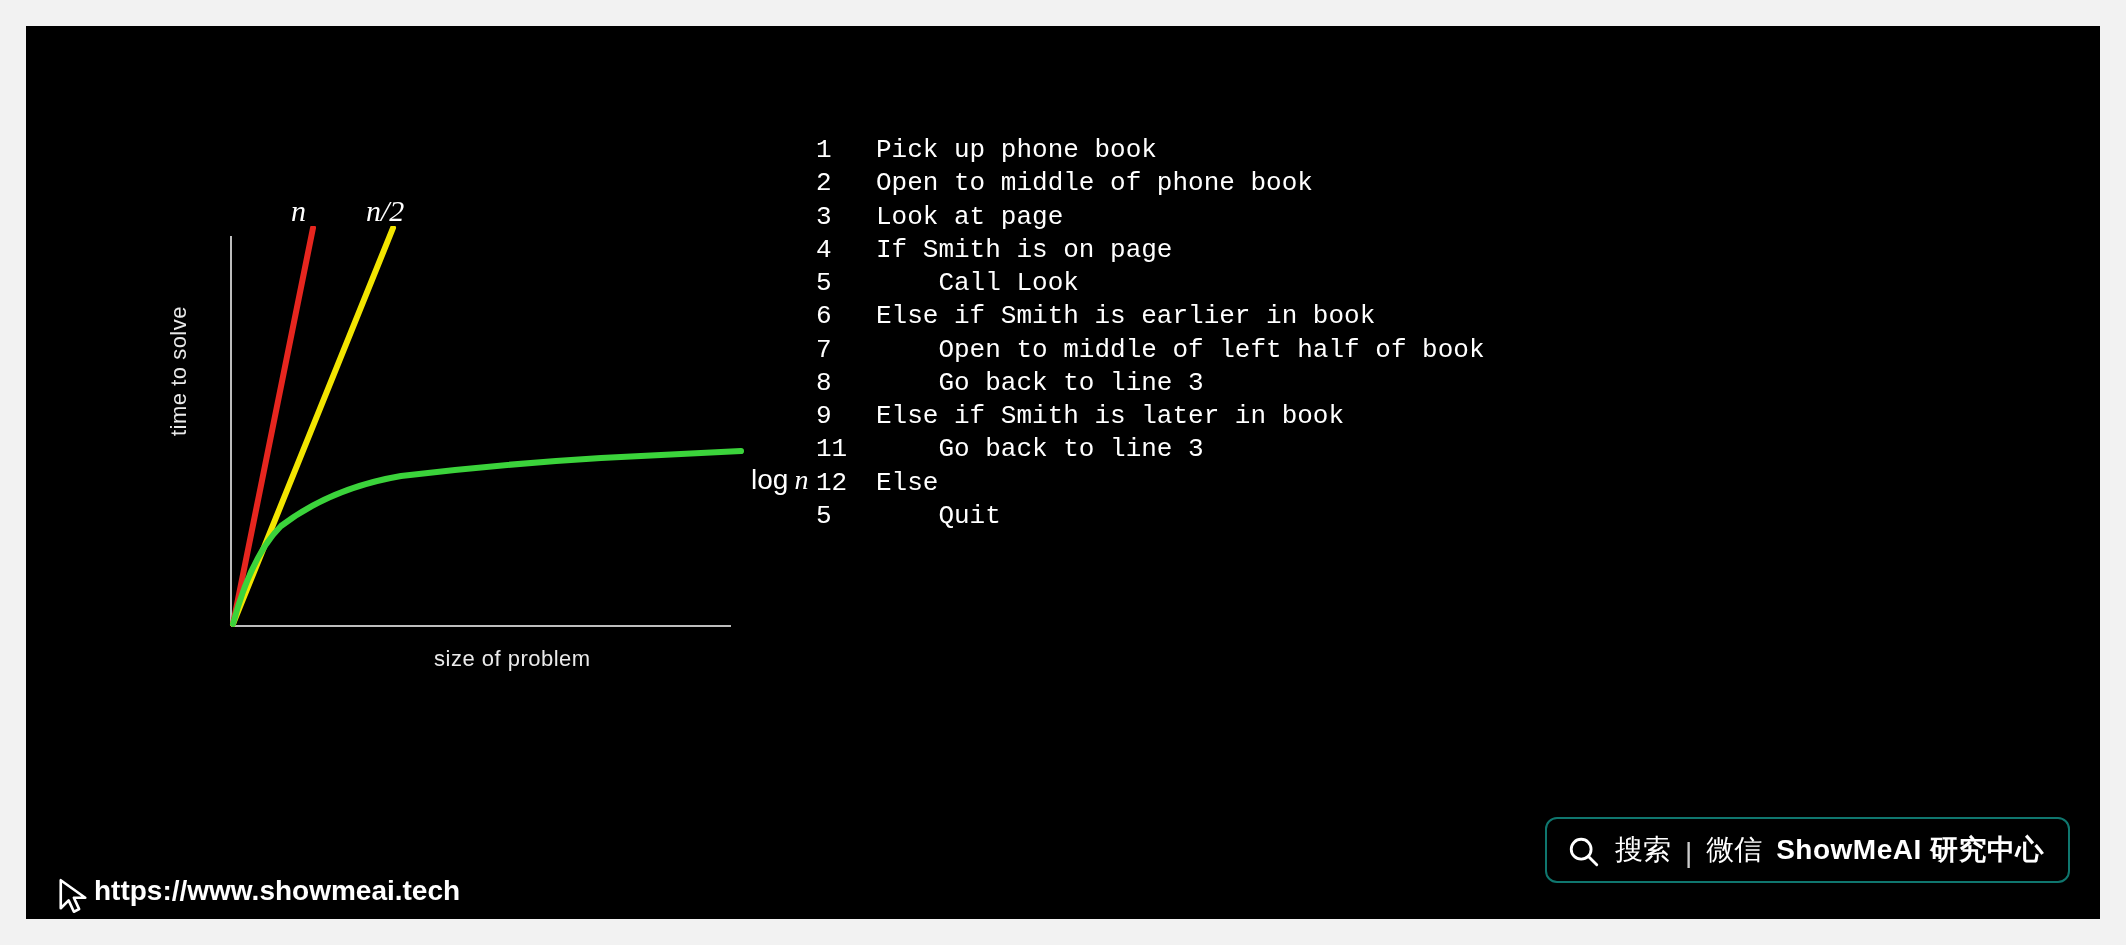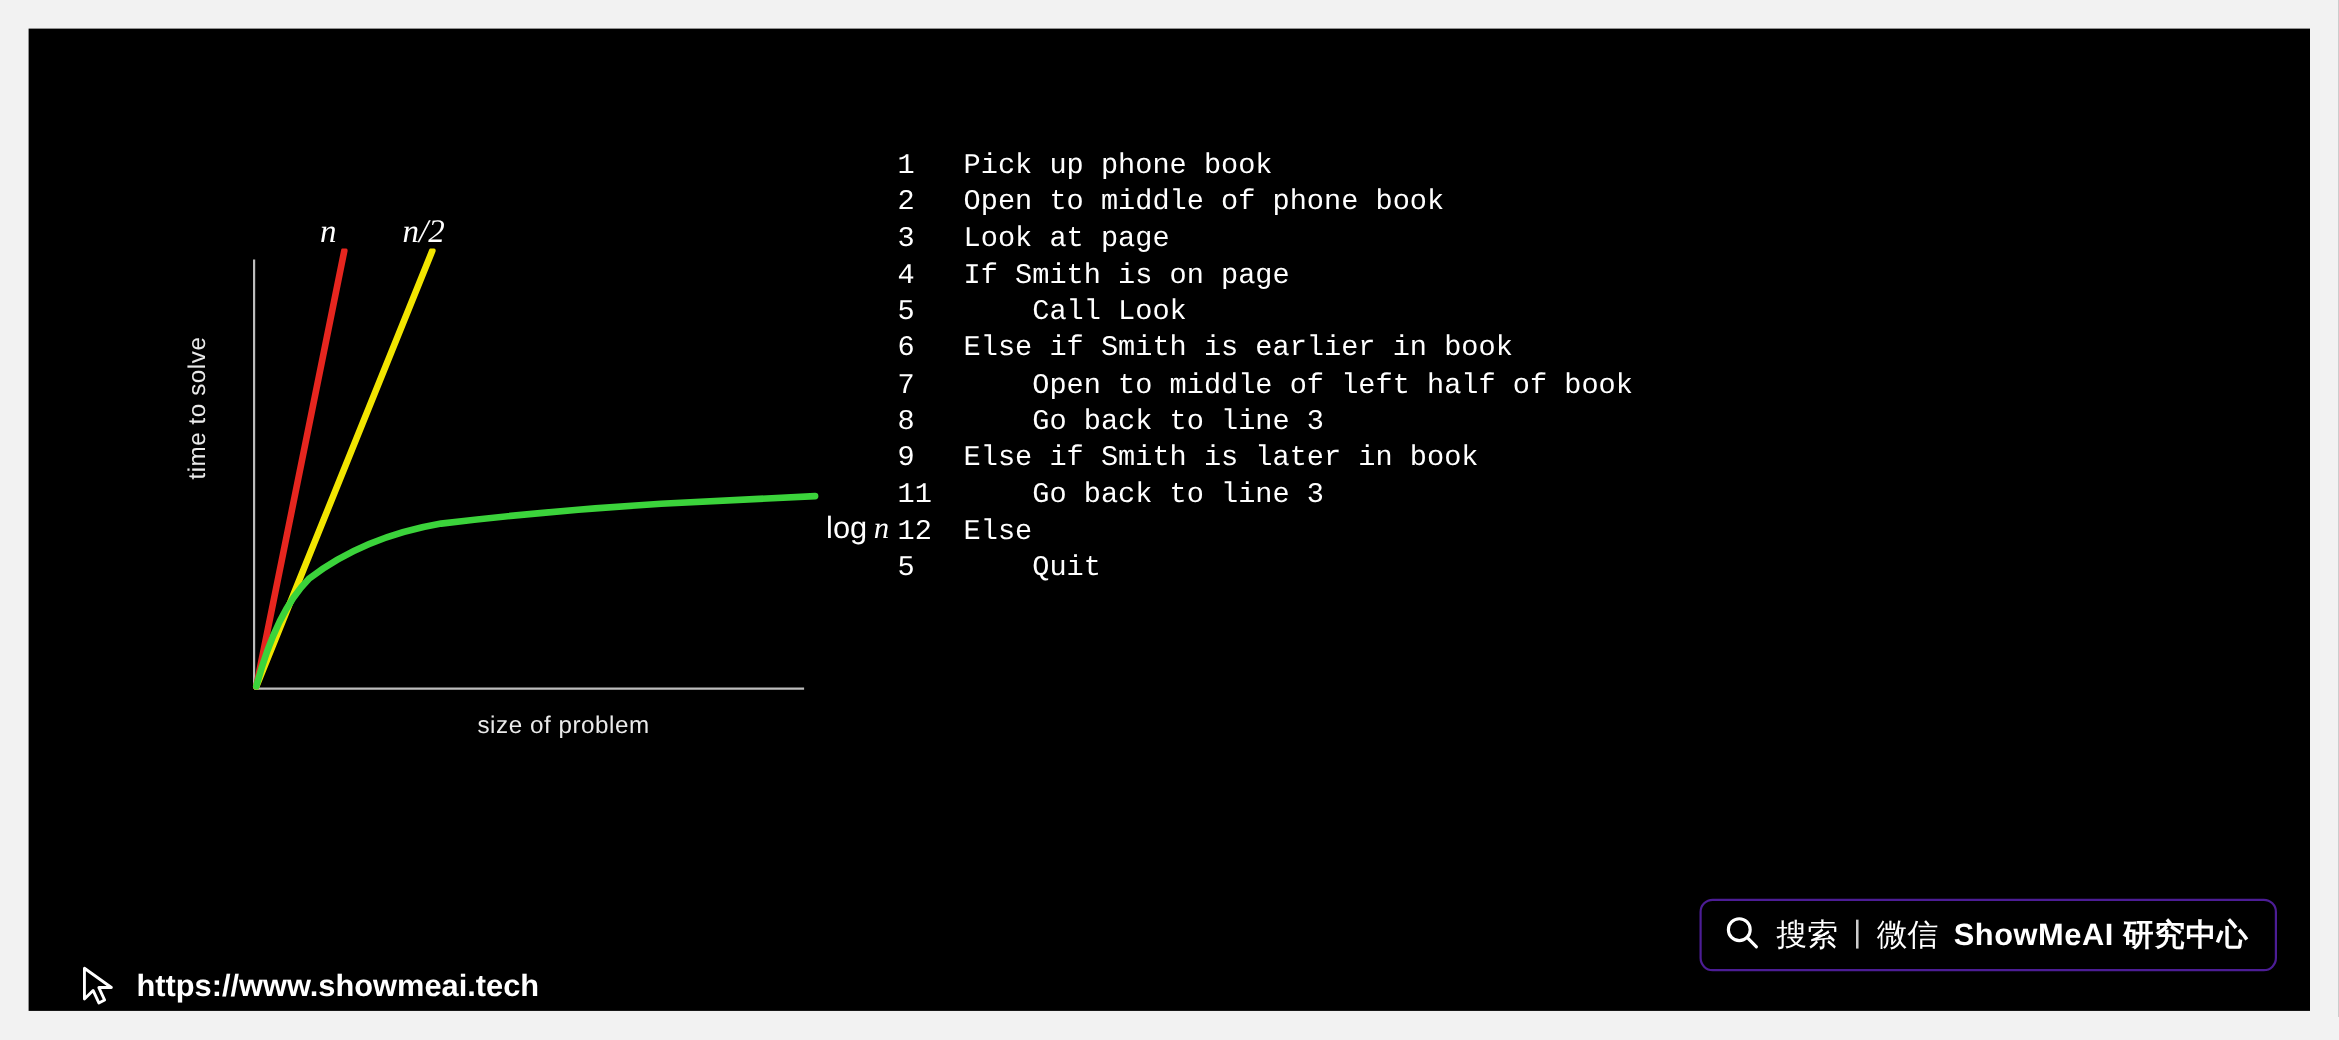--- a/index.html
+++ b/index.html
@@ -82,41 +82,40 @@
   .code-line { white-space: pre; }
   .ln {
     display: inline-block;
     width: 60px;
     text-align: left;
     color: #fff;
   }
 
   .footer-url {
     position: absolute;
-    left: 42px;
+    left: 26px;
     bottom: 2px;
     color: #fff;
     font-size: 28px;
     font-weight: 600;
     display: flex;
-    align-items: center;
-    gap: 14px;
+    align-items: flex-start;
   }
   .cursor-icon svg { display: block; }
 
   .search-badge {
     position: absolute;
     right: 30px;
     bottom: 36px;
-    border: 2px solid #4c1d95;
+    border: 2px solid #0f766e;
     border-radius: 12px;
     padding: 12px 24px 12px 20px;
     color: #fff;
     display: flex;
-    align-items: flex-start;
+    align-items: flex-end;
     gap: 14px;
     font-size: 28px;
   }
   .search-badge .mag svg { display: block; }
   .search-badge .txt1 { font-weight: 400; }
   .search-badge .bar  { color: #fff; opacity: 0.8; }
   .search-badge .txt2 { font-weight: 400; }
   .search-badge .brand { font-weight: 800; letter-spacing: 0.5px; }
 </style>
 </head>

